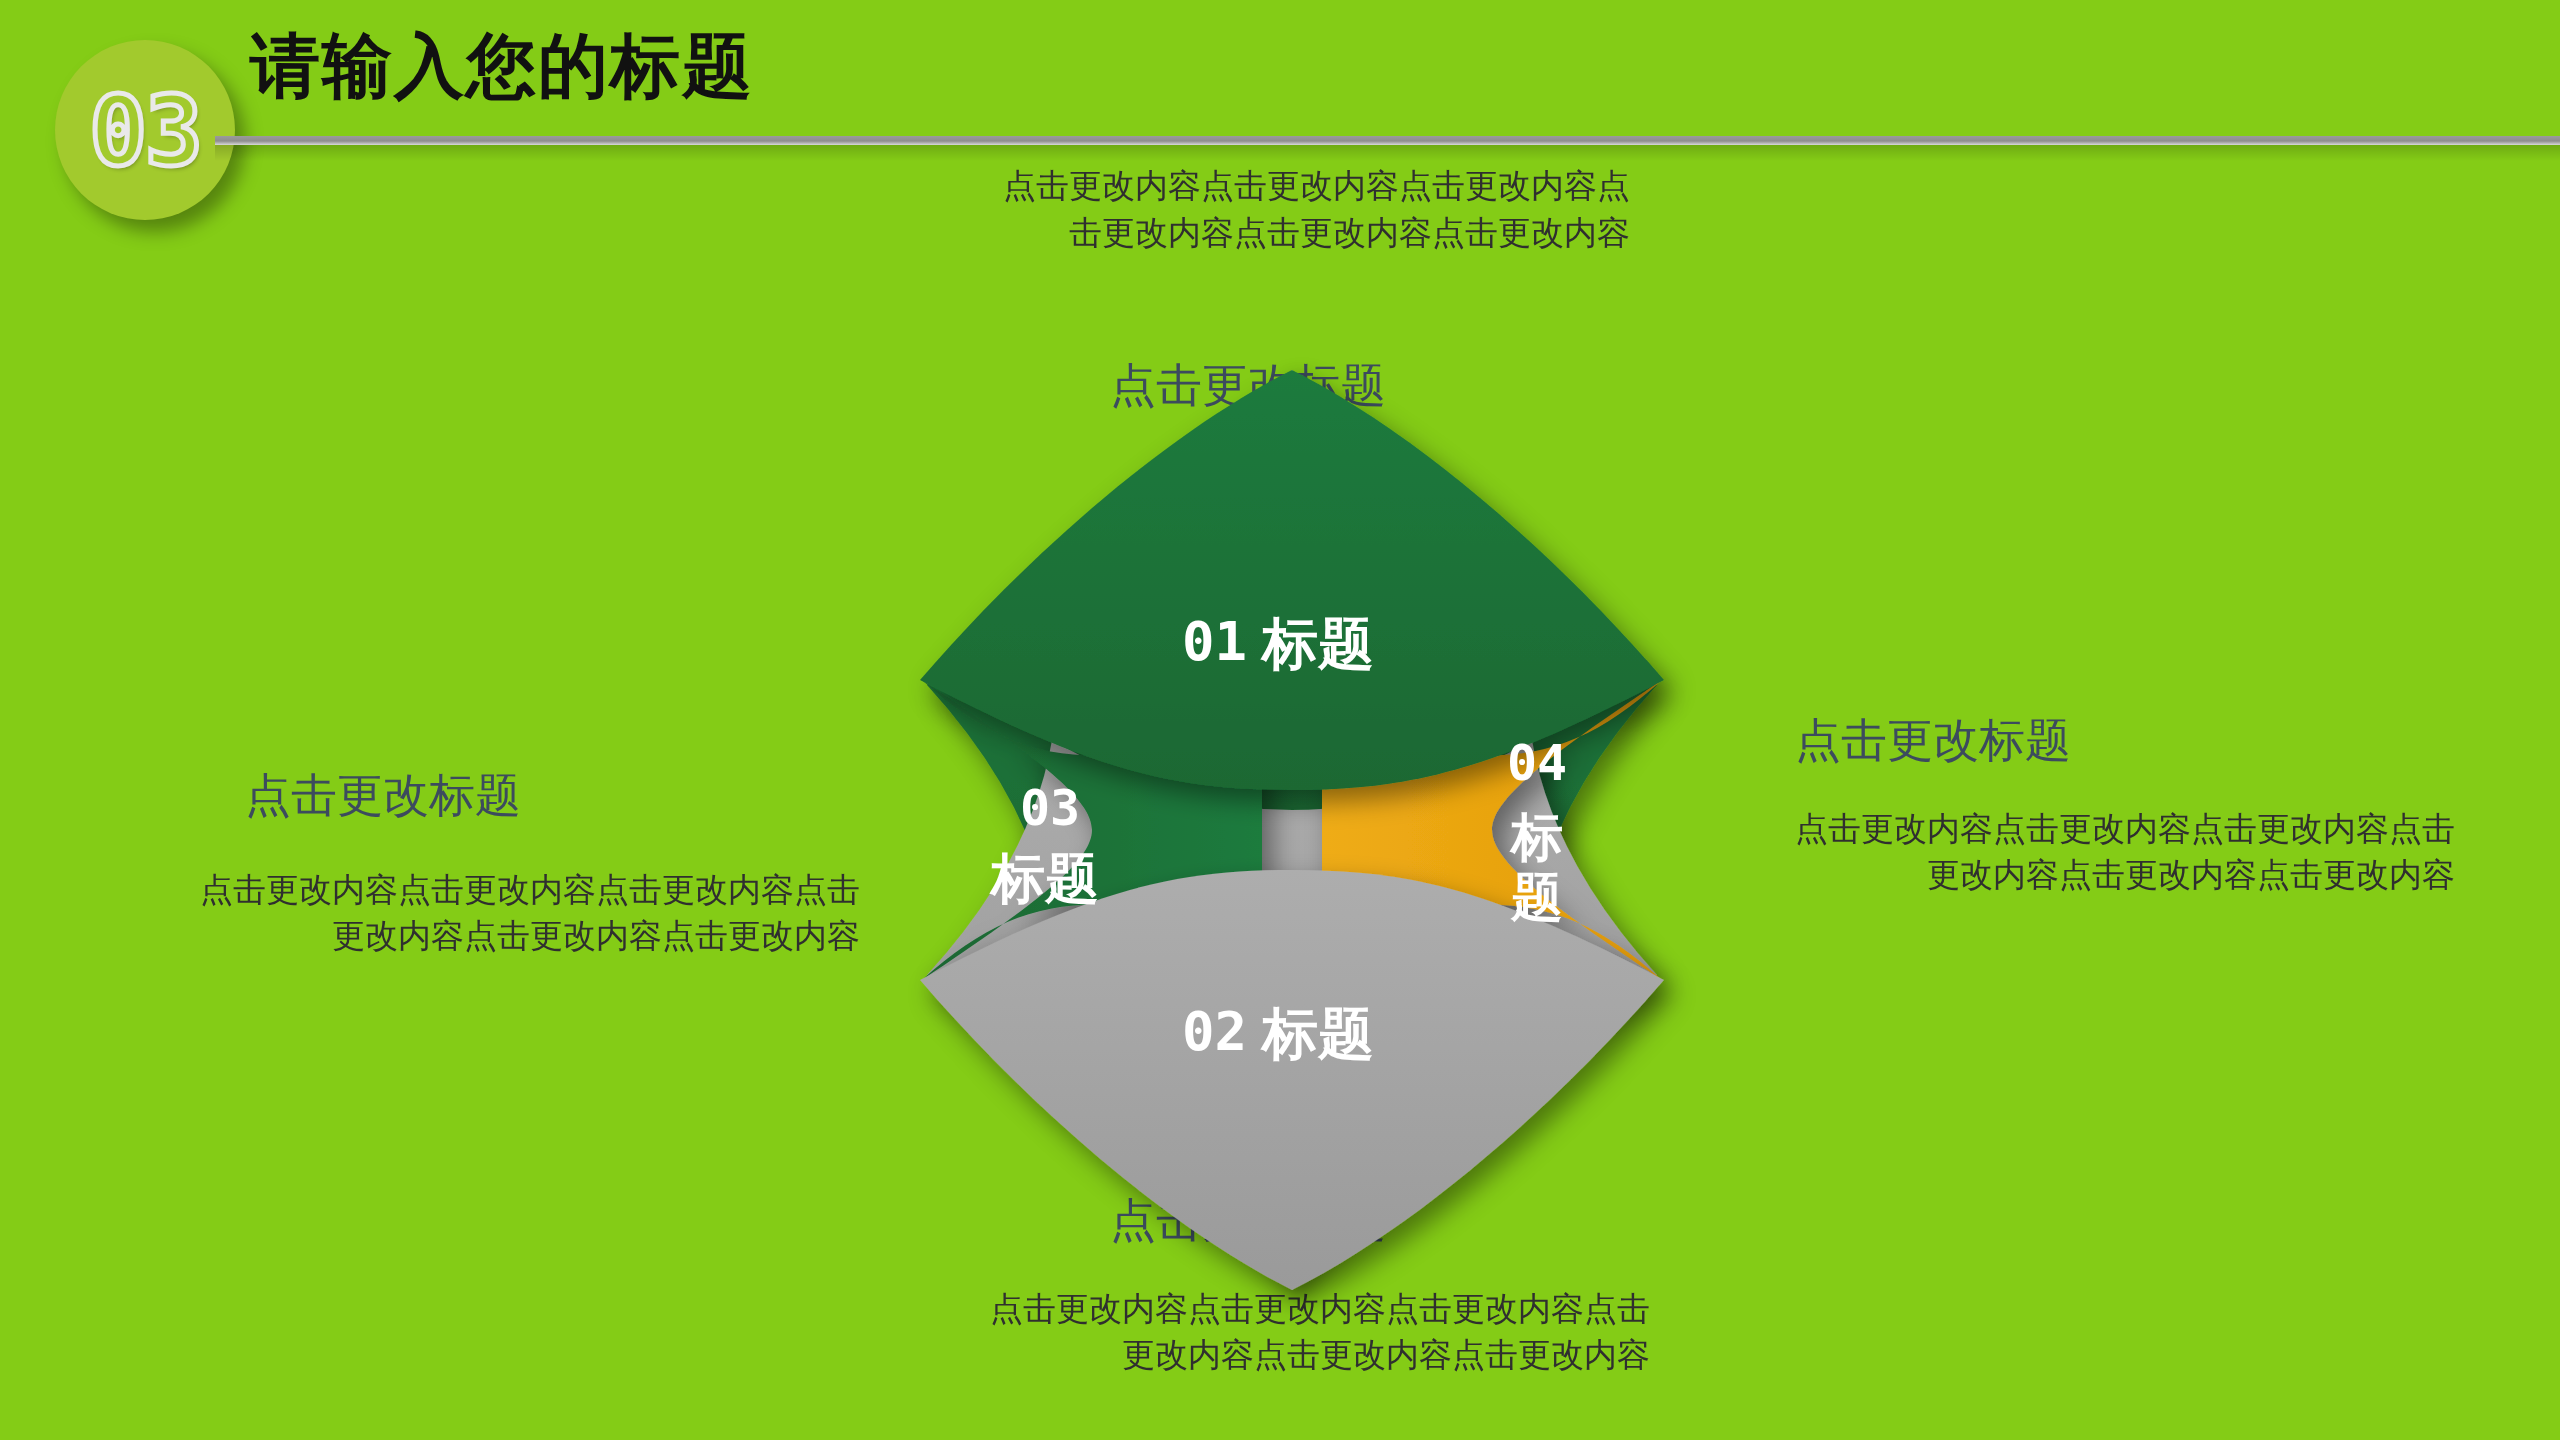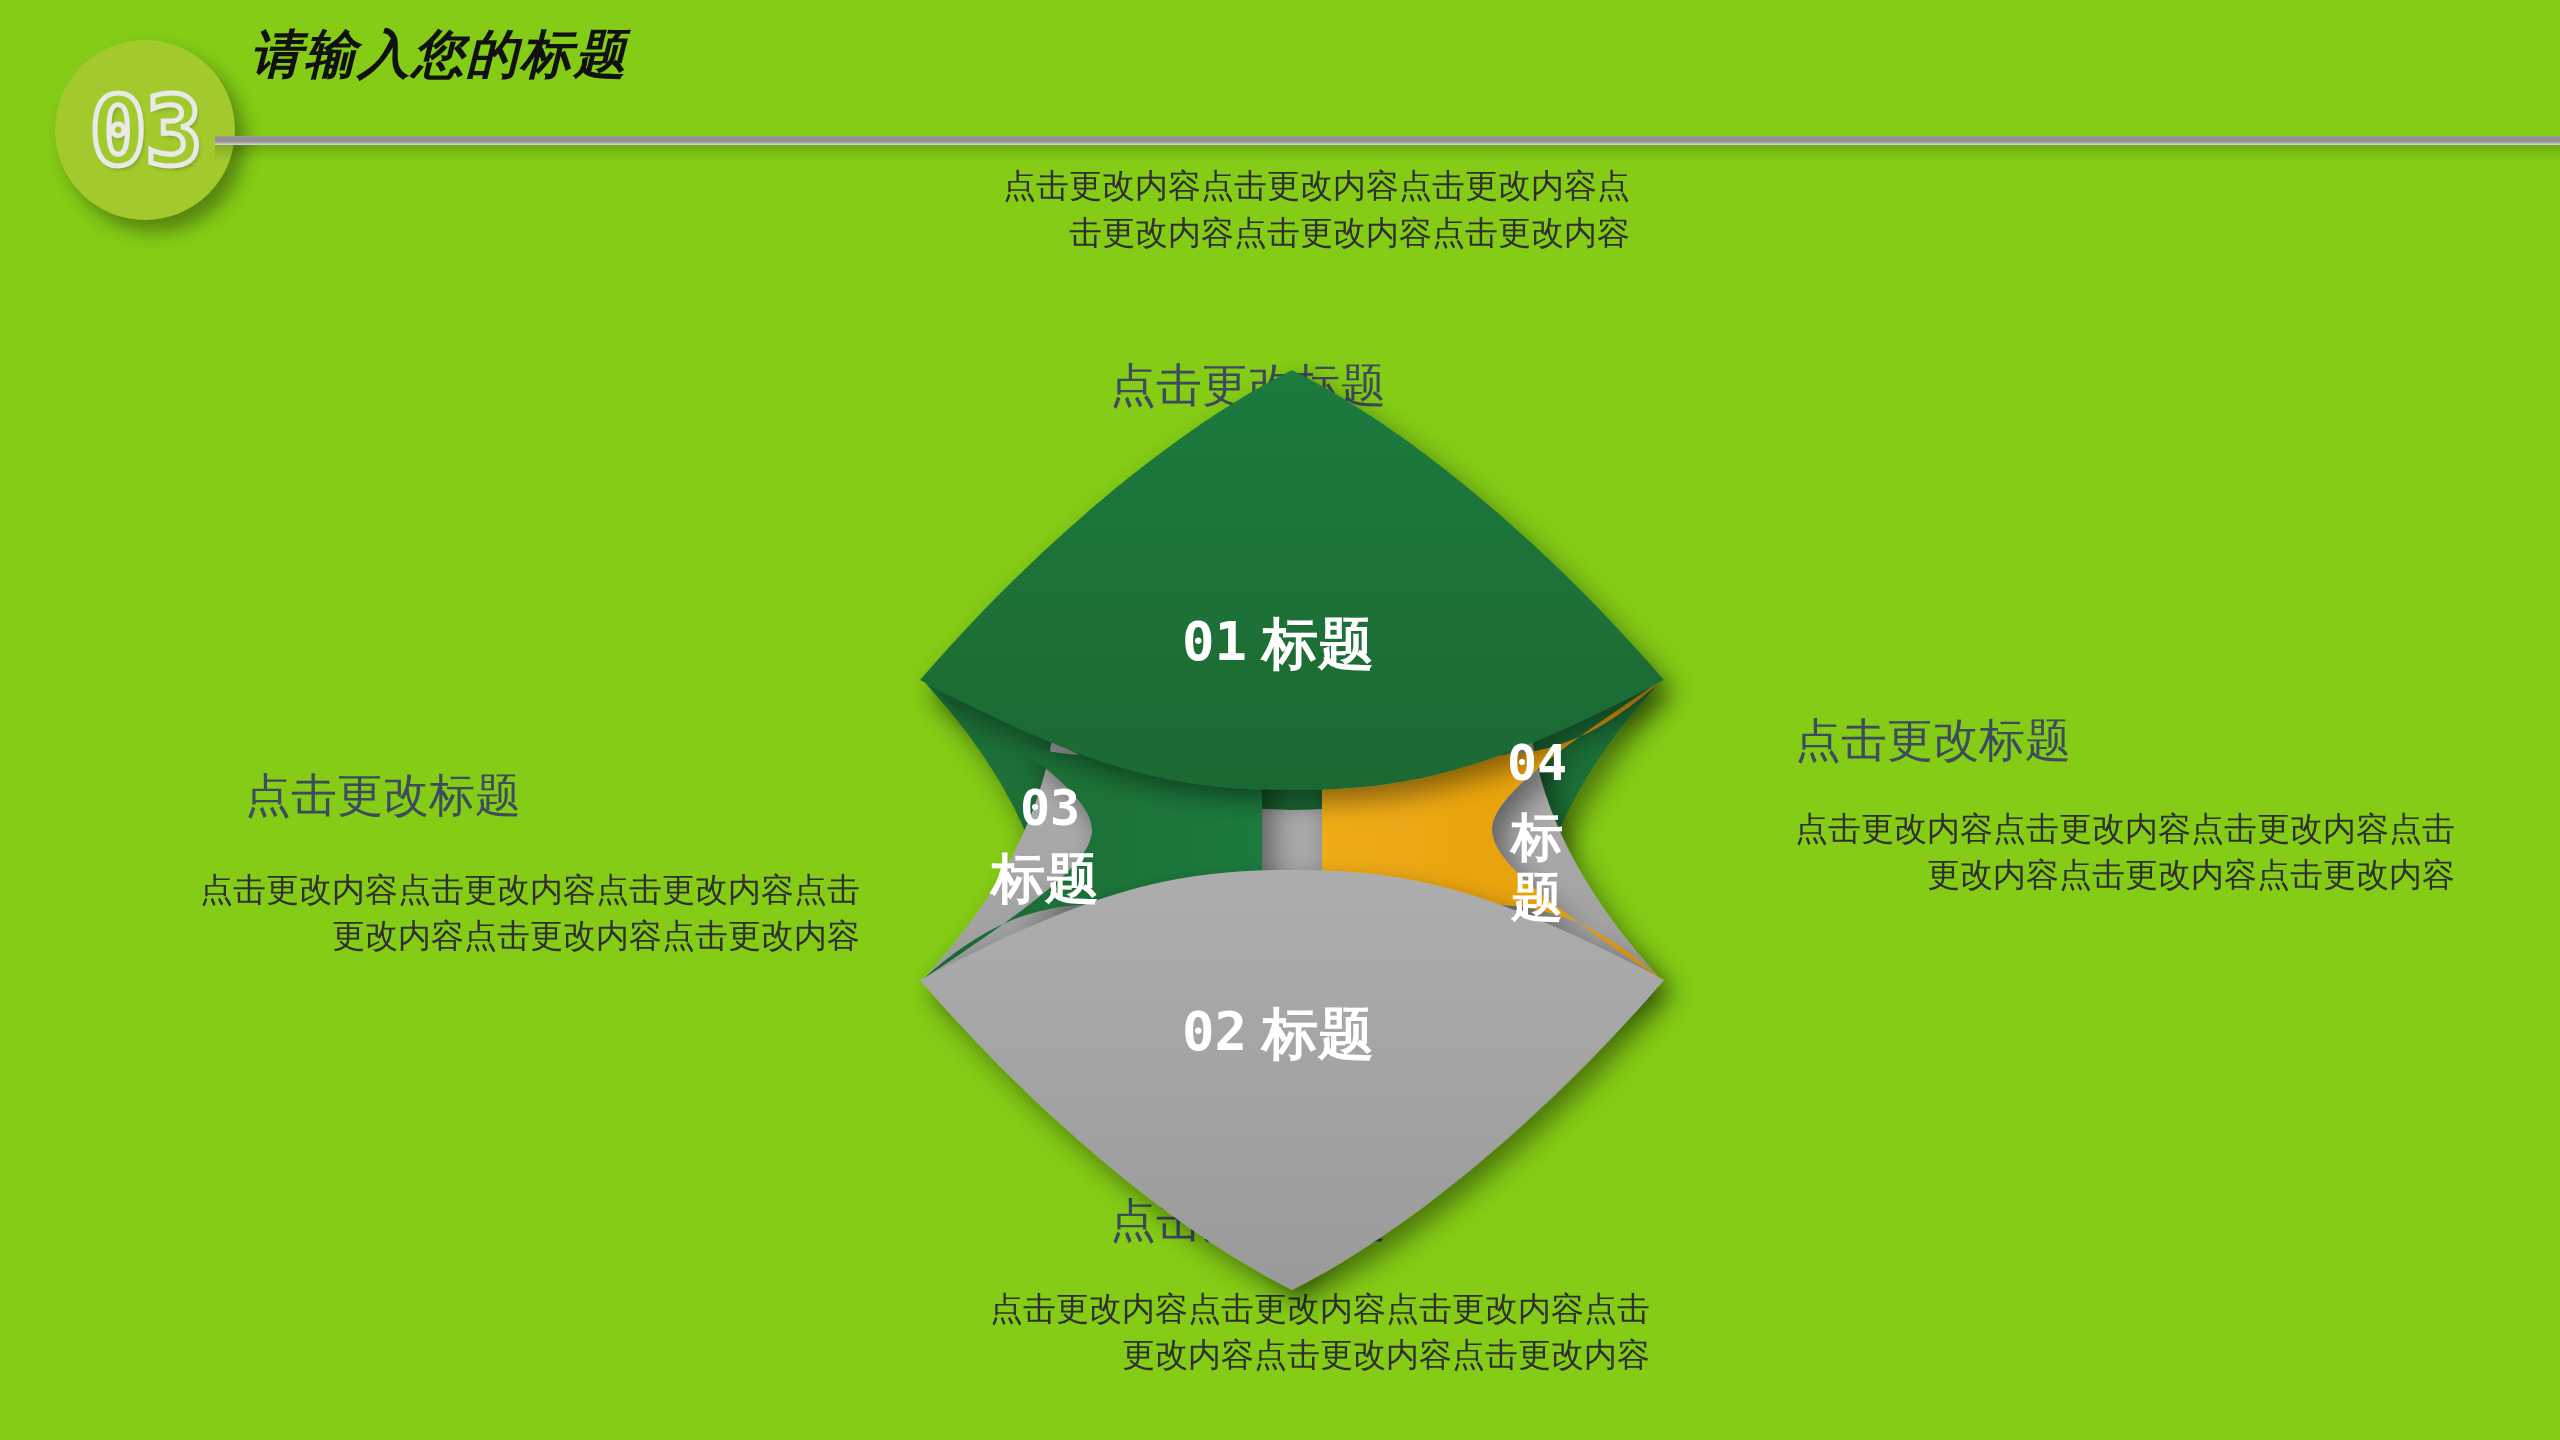--- a/index.html
+++ b/index.html
@@ -24,24 +24,23 @@
     font-family:"DejaVu Sans Mono","Liberation Mono",monospace;
     font-size:96px;font-weight:700;line-height:1;
     color:#a2ca2d;
     -webkit-text-stroke:5px #e9e9e9;
     text-shadow:2px 3px 4px rgba(0,0,0,.30);
     letter-spacing:-2px;
     transform:translateY(2px);
   }
   .hdr-title{
     position:absolute;left:250px;top:20px;
-    font-size:52px;font-weight:700;color:#111;
+    font-size:70px;font-weight:700;color:#111;
     letter-spacing:2px;white-space:nowrap;
     font-family:"Liberation Sans","DejaVu Sans",sans-serif;
-    font-style:italic;
   }
   .hdr-rule{
     position:absolute;left:215px;top:136px;right:0;height:9px;
     background:linear-gradient(to bottom,#9b9b9b 0%,#8e8e8e 55%,#d9d9d9 100%);
   }
   .hdr-rule-shadow{
     position:absolute;left:215px;top:145px;right:0;height:16px;
     background:linear-gradient(to bottom,rgba(0,0,0,.16),rgba(0,0,0,0));
   }
   .hdr-sub{

